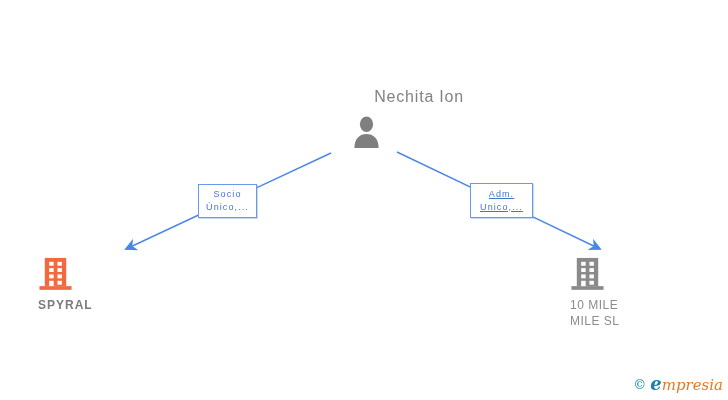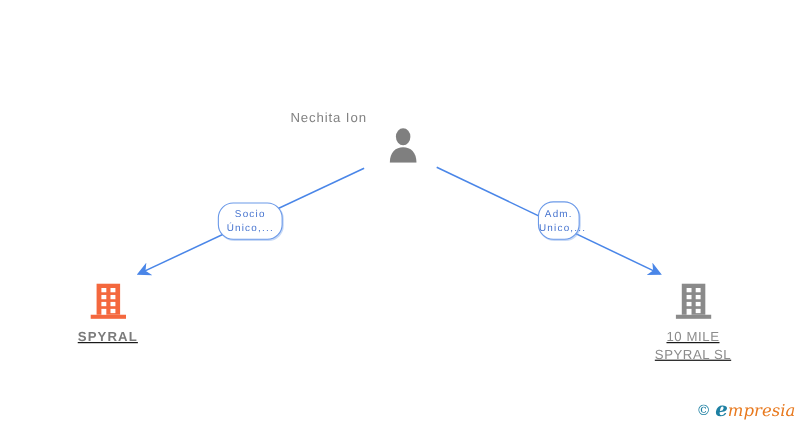--- a/index.html
+++ b/index.html
@@ -16,63 +16,62 @@
     overflow: hidden;
   }
   .edges-svg {
     position: absolute;
     left: 0; top: 0;
     width: 728px; height: 400px;
     z-index: 1;
   }
   .node {
     position: absolute;
-    text-align: center;
-    z-index: 2;
-    text-decoration: underline;
+    text-align: left;
+    z-index: 2;
   }
   .person-name {
     position: absolute;
     left: 264px;
-    top: 100px;
+    top: 88px;
     width: 200px;
-    text-align: left;
-    font-size: 12px;
+    text-align: right;
+    font-size: 16px;
     letter-spacing: 0.8px;
     color: #828282;
     z-index: 2;
   }
   .person-icon-wrap {
     position: absolute;
     left: 351px;
     top: 116px;
     width: 31px;
     height: 32px;
     color: #7f7f7f;
     z-index: 2;
   }
   .rel-box {
     position: absolute;
     background: #ffffff;
     border: 1.5px solid #6b99e8;
-    border-radius: 14px;
+    border-radius: 0;
     box-shadow: 1px 1px 0 rgba(130,170,235,0.45);
     z-index: 3;
     display: flex;
     flex-direction: column;
     justify-content: center;
     text-align: center;
     font-size: 9px;
     line-height: 13px;
     letter-spacing: 1.1px;
     color: #4573cf;
     box-sizing: border-box;
   }
   .rel-box.left { left: 198px; top: 184px; width: 59px; height: 34px; }
-  .rel-box.right { left: 489px; top: 183px; width: 38px; height: 35px; }
+  .rel-box.right { left: 470px; top: 183px; width: 63px; height: 35px; text-decoration: underline; }
   .rel-line { display: block; white-space: pre; }
 
   .building-wrap {
     display: inline-block;
     width: 35px;
     height: 36px;
   }
   .company-node.left-co { left: 38px; top: 255px; width: 120px; }
   .company-node.right-co { left: 570px; top: 255px; width: 120px; }
   .company-node .icon-orange { color: #f4683e; }
@@ -90,21 +89,21 @@
   .company-label.plain {
     font-weight: normal;
     color: #8c8c8c;
     letter-spacing: 0.5px;
   }
   .company-label span { display: block; white-space: pre; }
 
   .brand-logo {
     position: absolute;
     right: 5px;
-    bottom: 17px;
+    bottom: 6px;
     z-index: 2;
     font-family: "DejaVu Serif", "Liberation Serif", serif;
     white-space: nowrap;
     text-align: center;
   }
   .brand-logo .copy {
     color: #1e80a3;
     font-size: 13px;
     vertical-align: 1px;
   }
@@ -187,21 +186,21 @@
           <rect x="20" y="13.5" width="4.6" height="4"></rect>
           <rect x="11.5" y="20" width="4.6" height="4"></rect>
           <rect x="20" y="20" width="4.6" height="4"></rect>
           <rect x="11.5" y="26.5" width="4.6" height="5.5"></rect>
           <rect x="20" y="26.5" width="4.6" height="4"></rect>
         </g>
       </svg>
     </span>
     <div class="company-label plain">
       <span>10 MILE</span>
-      <span>SPYRAL SL</span>
+      <span>MILE SL</span>
     </div>
   </div>
 
   <div class="brand-logo">
     <span class="copy">©</span><span class="initial">e</span><span class="rest">mpresia</span>
   </div>
 
 </div>
 
 </body></html>

